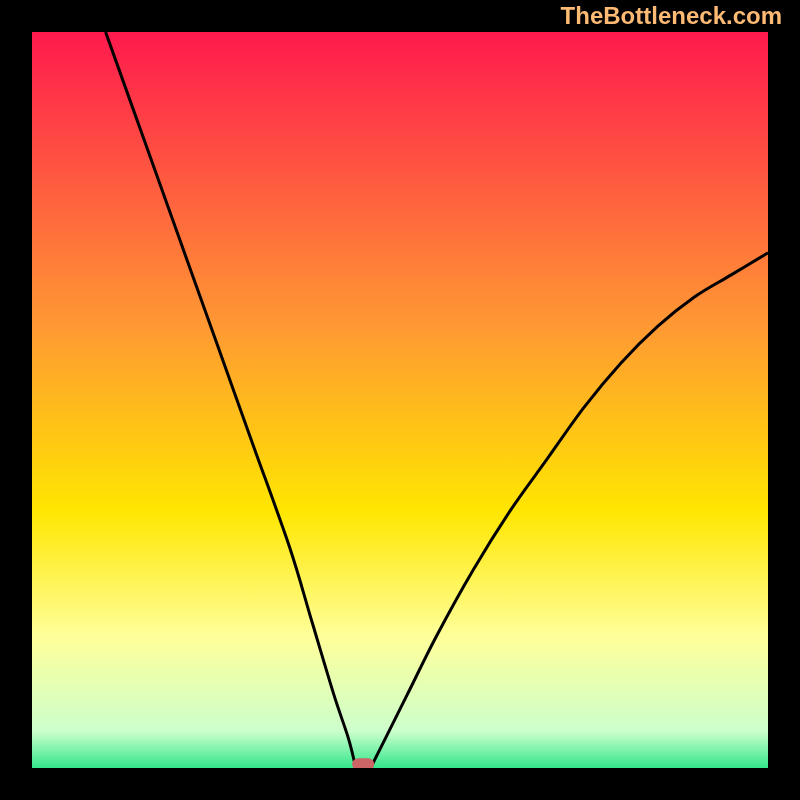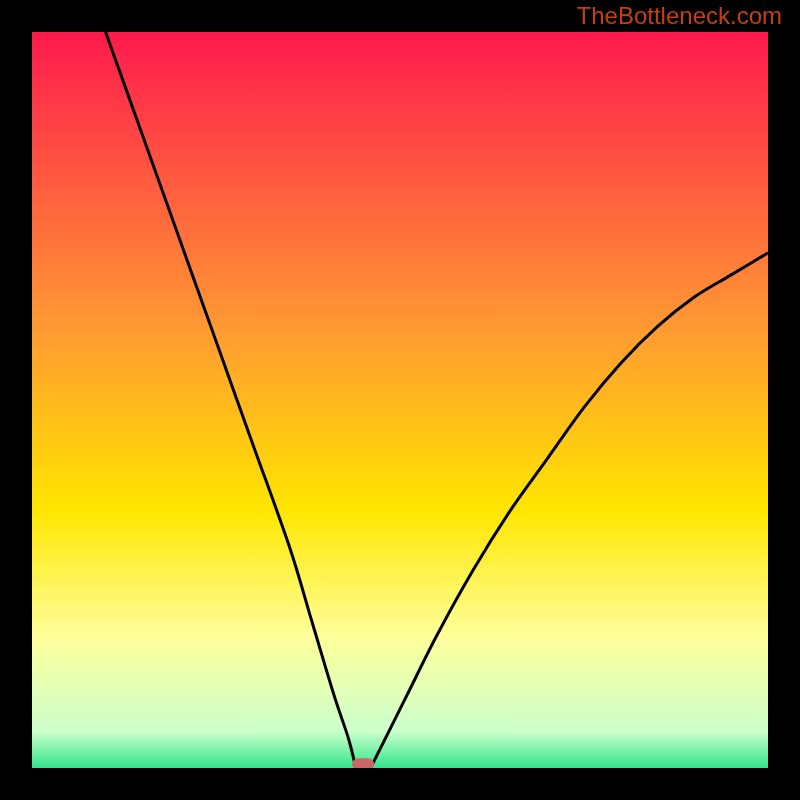--- a/index.html
+++ b/index.html
@@ -13,23 +13,23 @@
   .outer-frame {
     width: 800px;
     height: 800px;
     background: #000;
     position: relative;
   }
   .watermark {
     position: absolute;
     top: 2px;
     right: 18px;
-    color: #c2410c;
+    color: #fdba74;
     font-size: 24px;
-    font-weight: normal;
+    font-weight: bold;
     z-index: 10;
     letter-spacing: 0px;
   }
   .inner-plot {
     position: absolute;
     left: 32px;
     top: 32px;
     width: 736px;
     height: 736px;
   }

